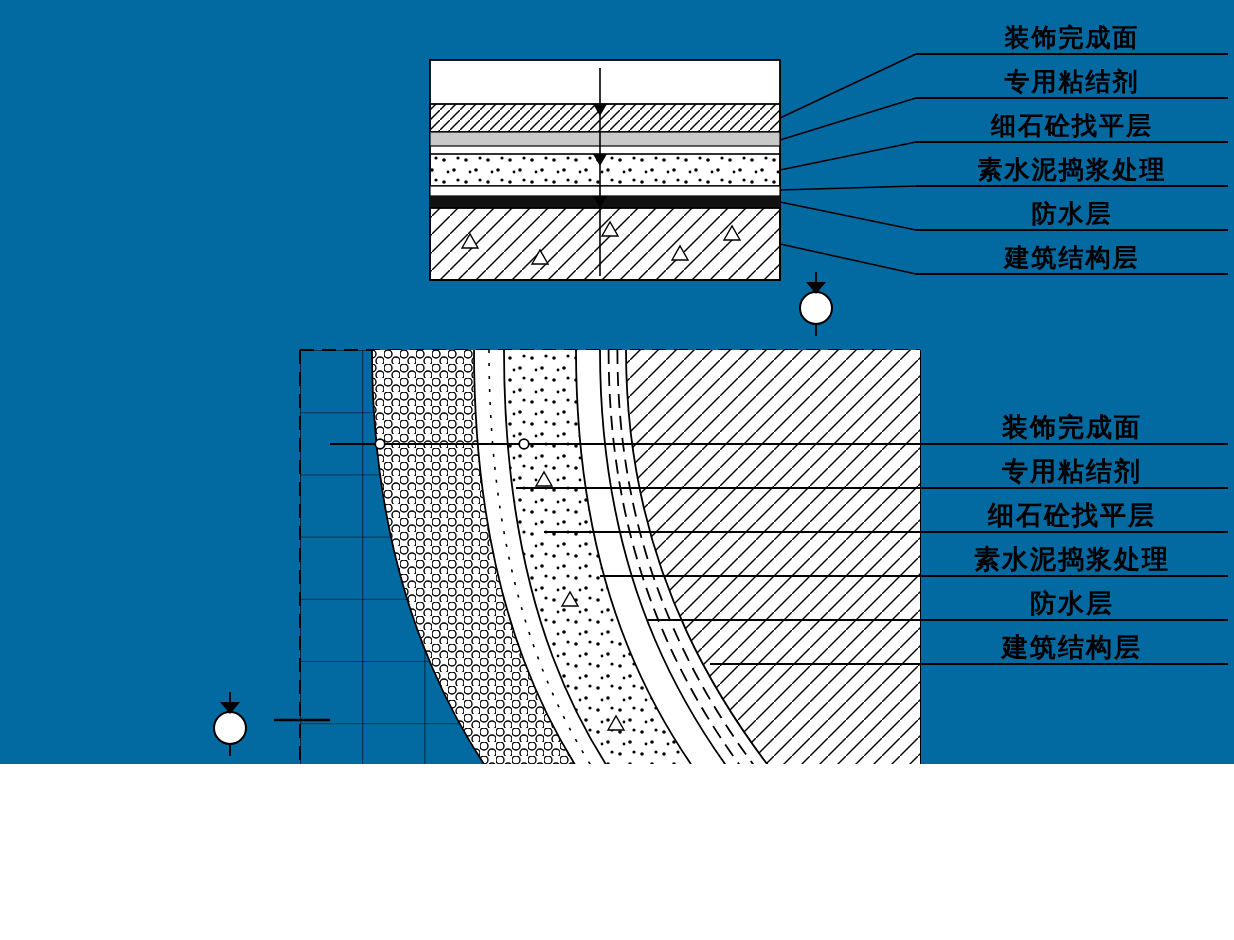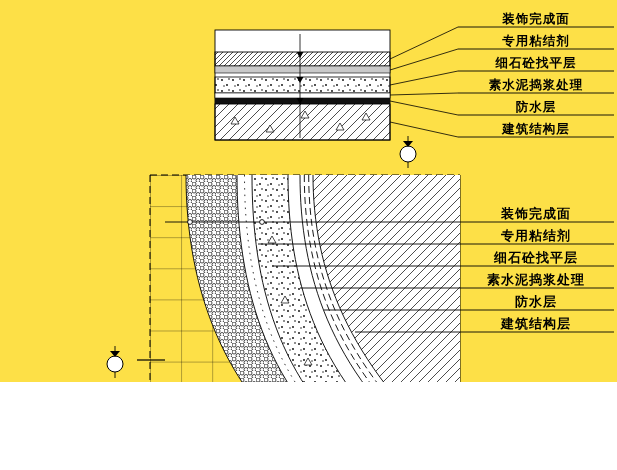--- a/index.html
+++ b/index.html
@@ -1,17 +1,17 @@
 <!DOCTYPE html>
 <html><head>
 <meta charset="utf-8">
 <style>
   html,body{margin:0;padding:0;background:#fff;}
   .stage{
-    position:relative;width:617px;height:382px;background:#fde047;
+    position:relative;width:617px;height:382px;background:#0369a1;
     font-family:"DejaVu Sans",sans-serif;overflow:hidden;
   }
   svg{position:absolute;left:0;top:0;}
   text.layer-label{
     font-family:"DejaVu Sans",sans-serif;
     font-size:12.5px;font-weight:bold;letter-spacing:1px;fill:#000;
   }
   text.layer-label.lower{font-size:13px;}
 </style>
 </head>

